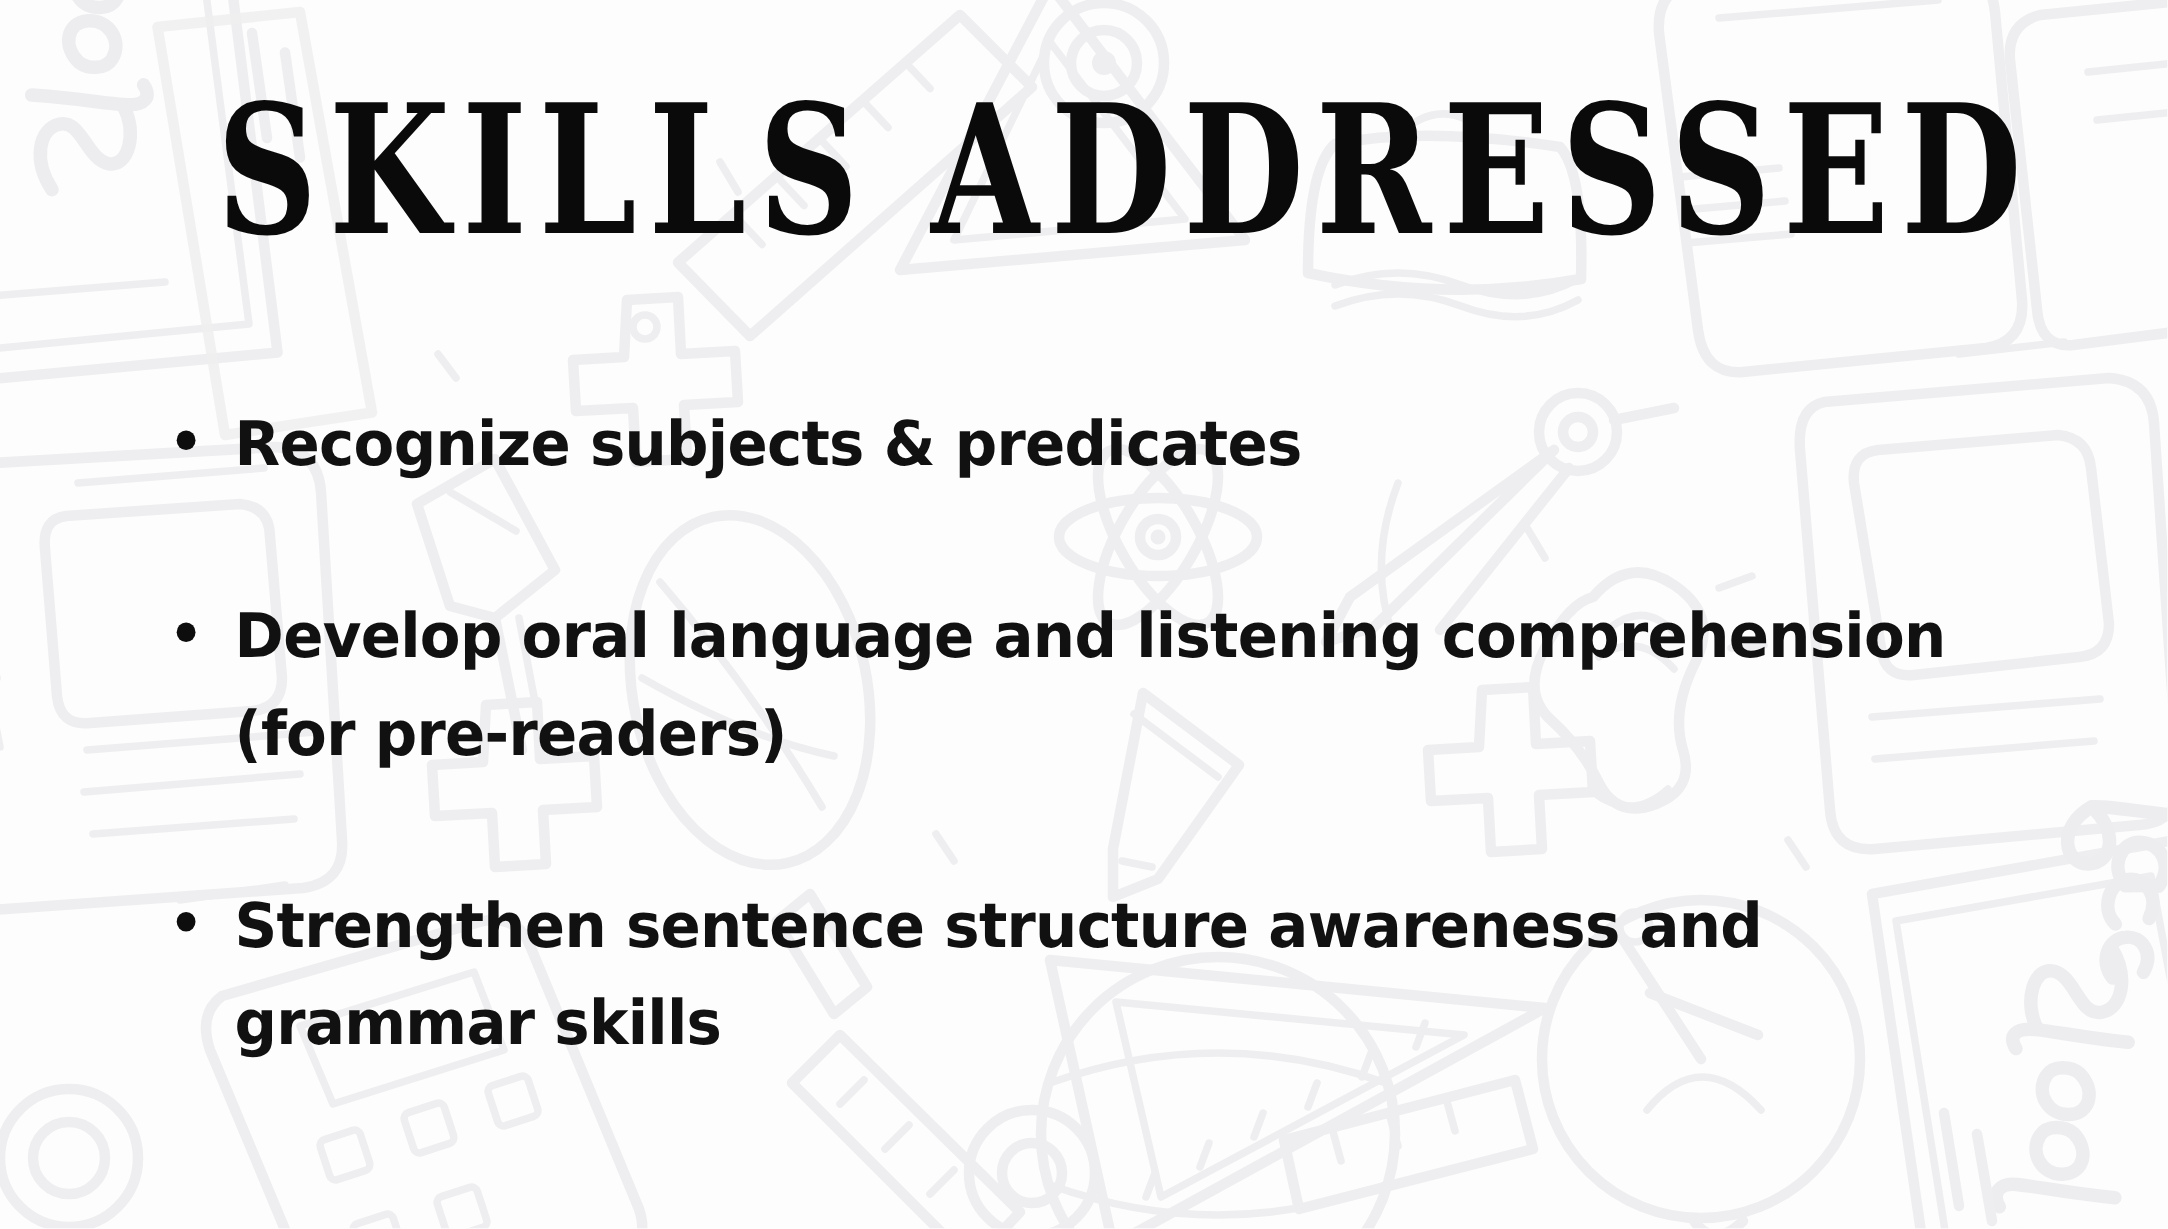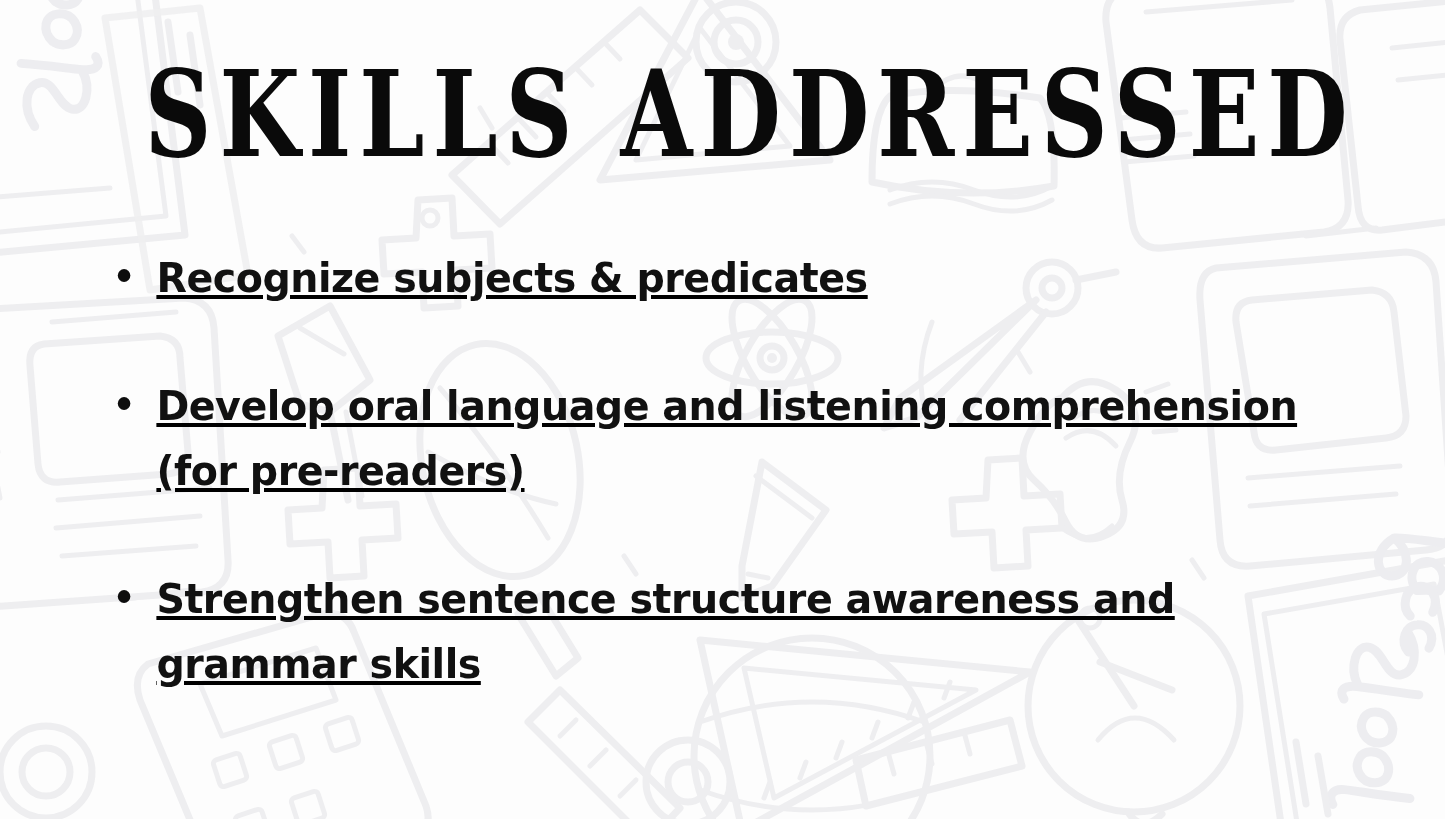--- a/index.html
+++ b/index.html
@@ -83,24 +83,23 @@
     color: #0a0a0a;
     transform: scaleX(0.80) scaleY(1.03);
     transform-origin: center top;
     white-space: nowrap;
   }
 
   
   .bullet-list {
     position: absolute;
     left: 112px;
-    top: 246px;
+    top: 264px;
     width: 1230px;
     list-style: none;
-    text-decoration: underline;
   }
 
   .bullet-item {
     position: relative;
     padding-left: 46px;
     margin-bottom: 62px;
     font-family: "DejaVu Sans", "Liberation Sans", sans-serif;
     font-weight: bold;
     font-size: 41px;
     line-height: 1.60;

